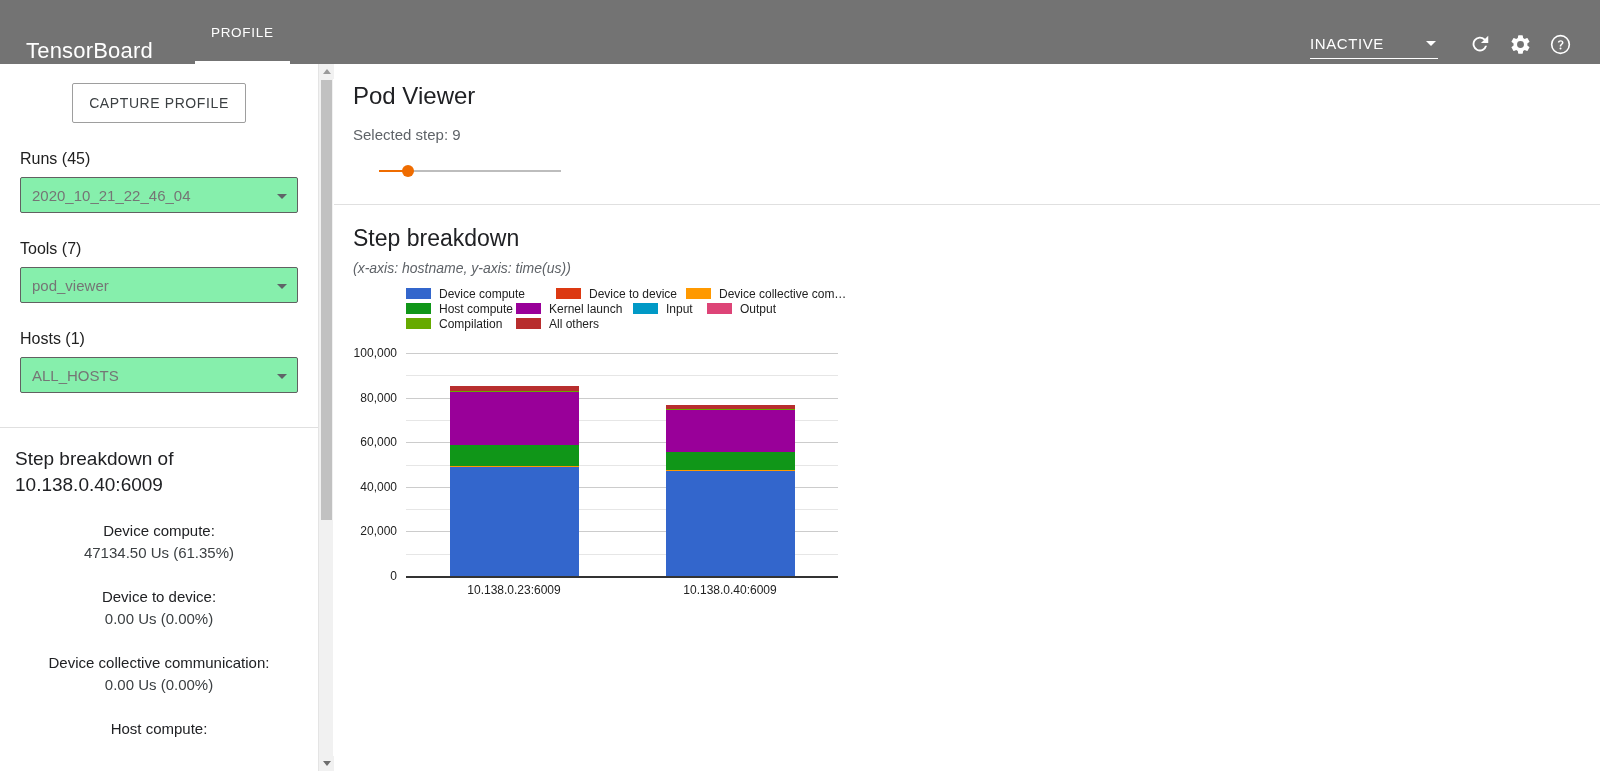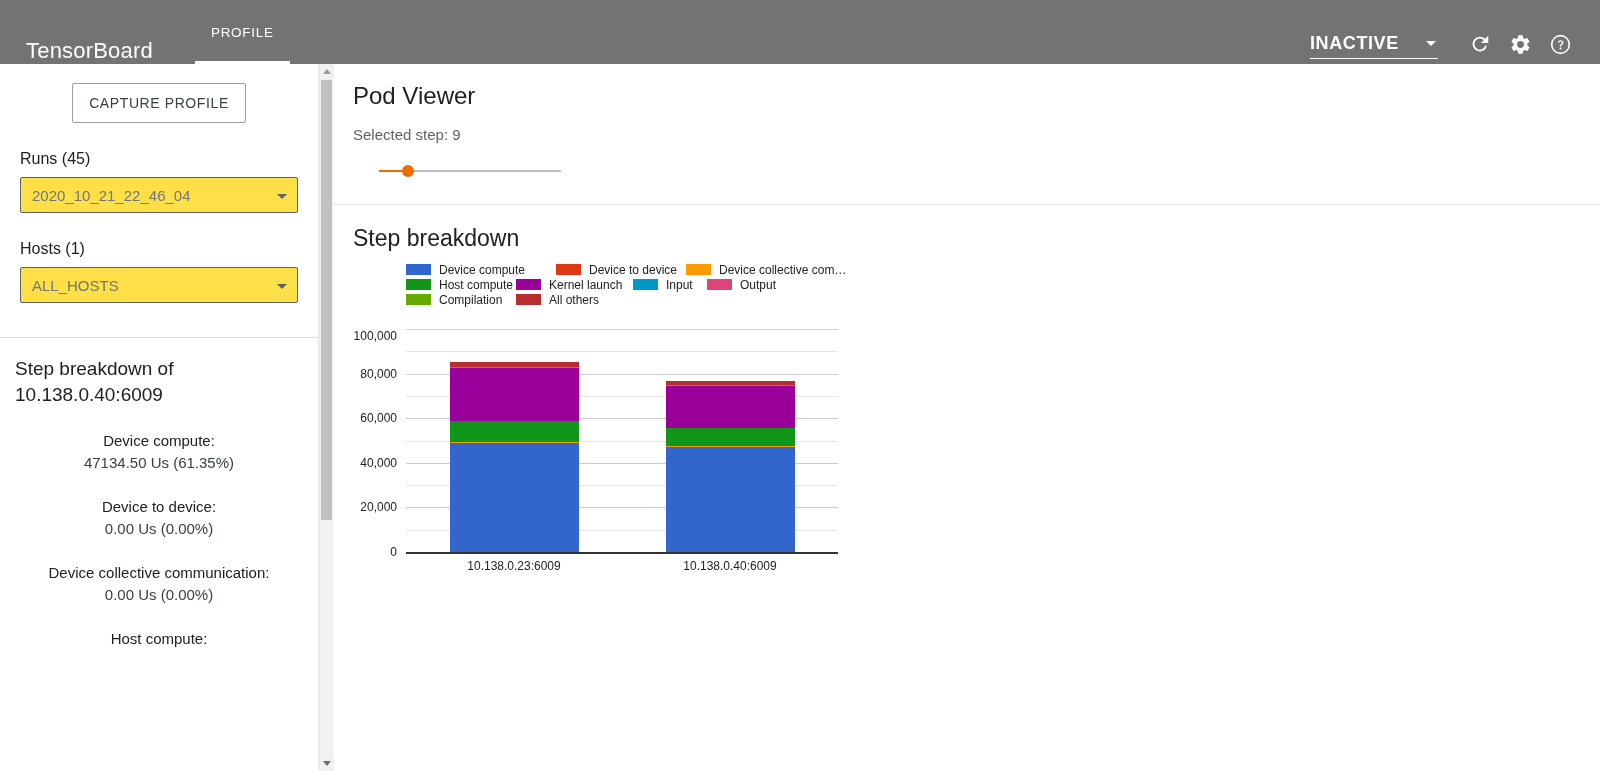--- a/index.html
+++ b/index.html
@@ -45,24 +45,23 @@
   }
   .appbar-right {
     margin-left: auto; display: flex; align-items: center;
     margin-right: 20px; gap: 0px;
   }
   .status-select {
     position: relative;
     display: flex; align-items: center;
     width: 128px; height: 30px;
     border-bottom: 1px solid #ffffff;
-    color: #ffffff; font-size: 18px; letter-spacing: .6px;
+    color: #ffffff; font-size: 15px; letter-spacing: .6px;
     margin-right: 22px;
     cursor: pointer;
-    font-weight: bold;
   }
   .status-select .caret {
     position: absolute; right: 2px; top: 12px;
     width: 0; height: 0;
     border-left: 5px solid transparent;
     border-right: 5px solid transparent;
     border-top: 5px solid #ffffff;
   }
   .icon-btn {
     width: 40px; height: 40px;
@@ -104,21 +103,21 @@
   .select-box {
     position: relative;
     height: 36px;
     border: 1px solid #616161;
     border-radius: 2px;
     display: flex; align-items: center;
     padding-left: 11px;
     font-size: 15px;
     color: #757575;
     cursor: pointer;
-    background: #fde047;
+    background: #86efac;
   }
   .select-box .caret {
     position: absolute; right: 10px; top: 16px;
     width: 0; height: 0;
     border-left: 5px solid transparent;
     border-right: 5px solid transparent;
     border-top: 5px solid #5f6368;
   }
 
   .sidebar-divider {
@@ -294,20 +293,27 @@
     </div>
 
     <div class="field-group">
       <div class="field-label">Runs (45)</div>
       <div class="select-box">
         <span>2020_10_21_22_46_04</span>
         <span class="caret"></span>
       </div>
     </div>
 
+    <div class="field-group">
+      <div class="field-label">Tools (7)</div>
+      <div class="select-box">
+        <span>pod_viewer</span>
+        <span class="caret"></span>
+      </div>
+    </div>
 
     <div class="field-group">
       <div class="field-label">Hosts (1)</div>
       <div class="select-box">
         <span>ALL_HOSTS</span>
         <span class="caret"></span>
       </div>
     </div>
 
     <div class="sidebar-divider"></div>
@@ -354,20 +360,21 @@
       <div class="slider-track"></div>
       <div class="slider-fill"></div>
       <div class="slider-thumb"></div>
     </div>
   </div>
 
   <div class="main-divider"></div>
 
   <div class="chart-card">
     <div class="chart-title">Step breakdown</div>
+    <div class="chart-sub">(x-axis: hostname, y-axis: time(us))</div>
 
     <div class="chart-area">
 
       <div class="legend">
         <div class="legend-row">
           <div class="legend-item" style="width:150px">
             <span class="legend-sw" style="background:#3366cc"></span>
             <span class="legend-txt">Device compute</span>
           </div>
           <div class="legend-item" style="width:130px">
@@ -421,21 +428,21 @@
             <div class="gridline major" style="top: 133.8px;"></div>
             <div class="ytick" style="top: 133.8px;">40,000</div>
             <div class="gridline" style="top: 111.5px;"></div>
             <div class="gridline major" style="top: 89.2px;"></div>
             <div class="ytick" style="top: 89.2px;">60,000</div>
             <div class="gridline" style="top: 66.9px;"></div>
             <div class="gridline major" style="top: 44.6px;"></div>
             <div class="ytick" style="top: 44.6px;">80,000</div>
             <div class="gridline" style="top: 22.3px;"></div>
             <div class="gridline major" style="top: 0px;"></div>
-            <div class="ytick" style="top: 0px; margin-top: 7px;">100,000</div>
+            <div class="ytick" style="top: 0px;">100,000</div>
           </div>
         <div class="axis-x"></div>
 
         <div id="bars-host">
             <div class="bar" style="left: 43.5px; width: 129px; height: 186px;">
               <div class="seg" style="background: rgb(51, 102, 204); height: 108.779px; bottom: 0px;"></div>
               <div class="seg" style="background: rgb(255, 153, 0); height: 1.561px; bottom: 108.779px;"></div>
               <div class="seg" style="background: rgb(16, 150, 24); height: 20.516px; bottom: 110.34px;"></div>
               <div class="seg" style="background: rgb(153, 0, 153); height: 53.297px; bottom: 130.856px;"></div>
               <div class="seg" style="background: rgb(102, 170, 0); height: 0.892px; bottom: 184.153px;"></div>

